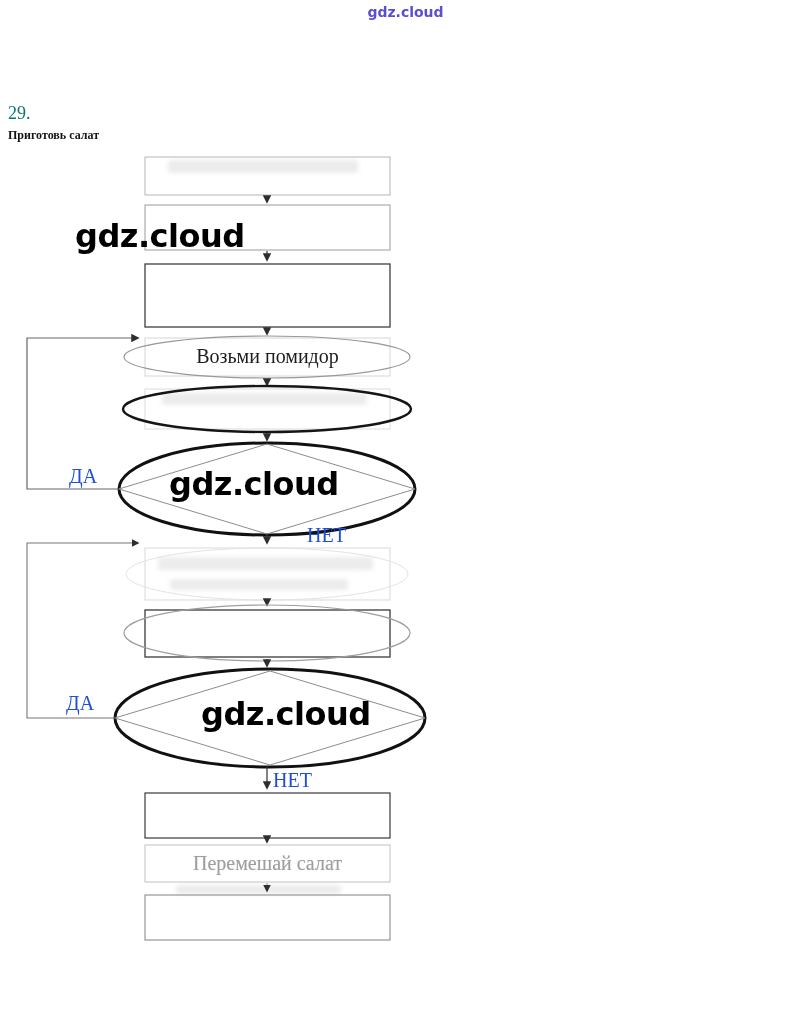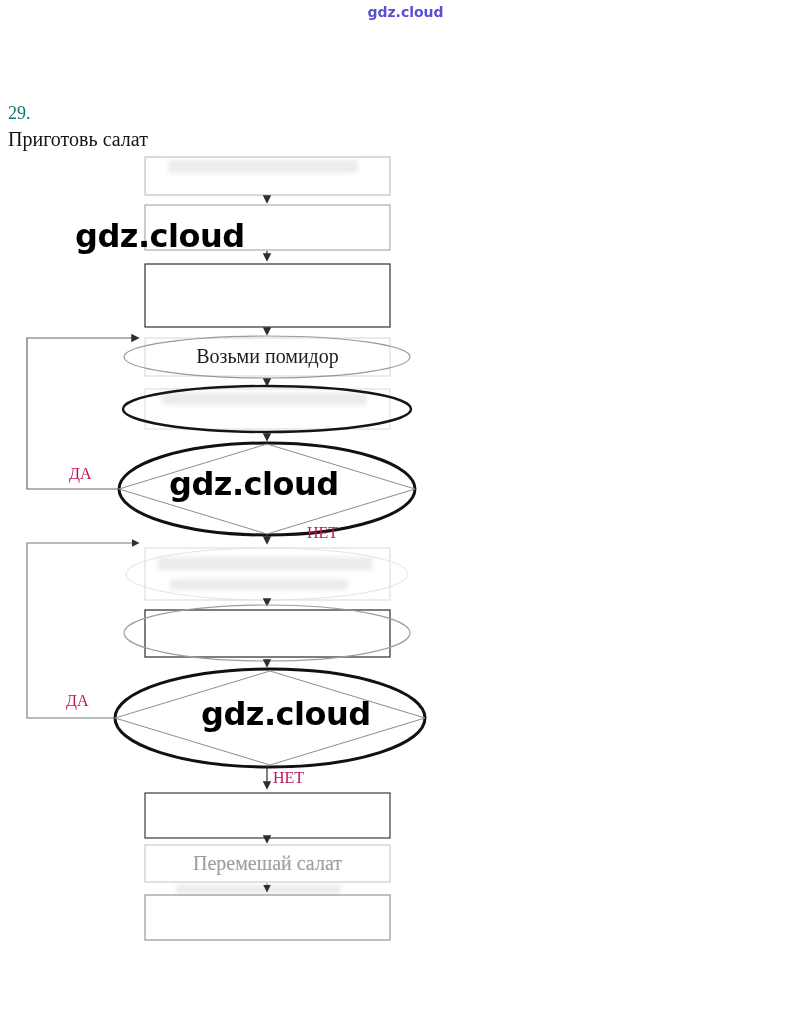--- a/index.html
+++ b/index.html
@@ -22,21 +22,21 @@
     font-size: 14px;
     color: #5a4fd0;
     z-index: 4;
   }
   .problem-number {
     position: absolute; left: 8px; top: 103px;
     font-size: 18px; color: #0f766e; z-index: 2;
   }
   .problem-title {
     position: absolute; left: 8px; top: 128px;
-    font-size: 20px; color: #141414; z-index: 2;
+    font-size: 12px; color: #141414; z-index: 2; font-weight: bold;
   }
   svg.flow { position: absolute; left: 0; top: 0; z-index: 1; }
   .wm-big {
     position: absolute; z-index: 3;
     font-family: "DejaVu Sans", "Liberation Sans", sans-serif;
     font-weight: 700;
     font-size: 32px;
     letter-spacing: -0.5px;
     line-height: 1;
     color: #000000;
@@ -46,21 +46,21 @@
     position: absolute; z-index: 2;
     left: 145px; width: 245px;
     text-align: center;
     font-size: 20px;
     color: #1c1c1c;
     white-space: nowrap;
   }
   .node-label.washed { color: #9e9e9e; text-shadow: 0 0 1px #d8d8d8; }
   .branch-label {
     position: absolute; z-index: 2;
-    font-size: 16px; color: #be185d;
+    font-size: 20px; color: #1d4ed8;
     white-space: nowrap;
   }
   .ghost {
     position: absolute; z-index: 0;
     background: #ececec;
     border-radius: 3px;
     filter: blur(2px);
   }
 </style>
 </head>

